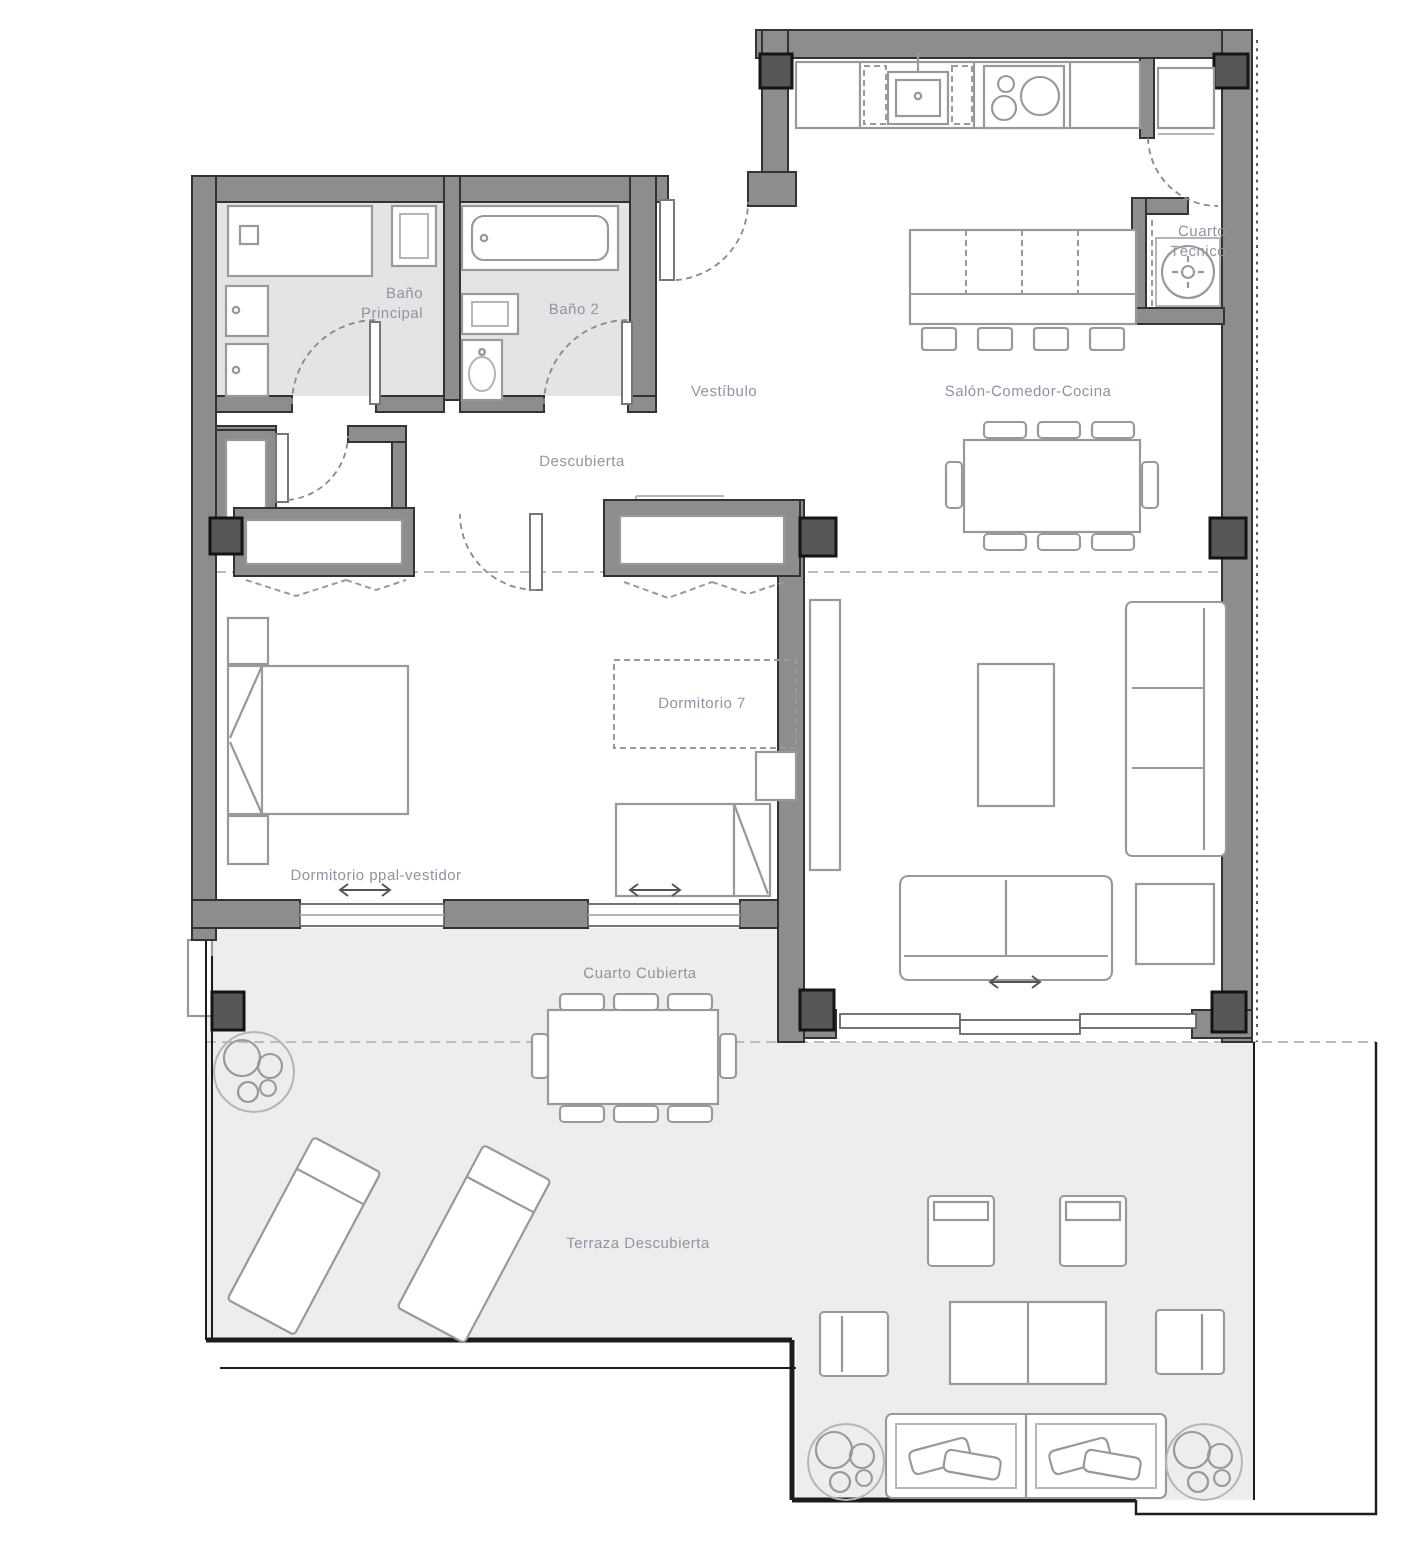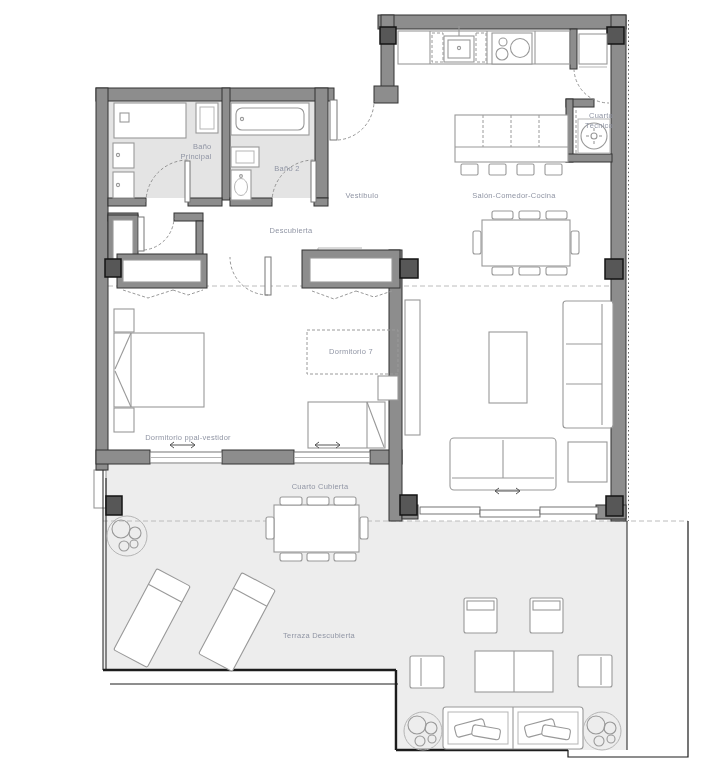--- a/index.html
+++ b/index.html
@@ -388,25 +388,25 @@
       <line class="arr" x1="495" y1="491" x2="520" y2="491"></line>
       <path class="arr" d="M 499 488 L 495 491 L 499 494 M 516 488 L 520 491 L 516 494"></path>
     </g>
   </g>
 </svg>
 
   <div class="lbl" style="left:196px;top:152px">
     <div>Baño</div>
     <div>Principal</div>
   </div>
-  <div class="lbl" style="left:287px;top:169px">Baño 2</div>
+  <div class="lbl" style="left:287px;top:155px">Baño 2</div>
   <div class="lbl" style="left:362px;top:196px">Vestíbulo</div>
   <div class="lbl" style="left:514px;top:196px">Salón-Comedor-Cocina</div>
   <div class="lbl" style="left:599px;top:121px">
     <div>Cuarto</div>
     <div>Técnico</div>
   </div>
   <div class="lbl" style="left:291px;top:231px">Descubierta</div>
   <div class="lbl" style="left:351px;top:352px">Dormitorio 7</div>
   <div class="lbl" style="left:188px;top:438px">Dormitorio ppal-vestidor</div>
   <div class="lbl" style="left:320px;top:487px">Cuarto Cubierta</div>
-  <div class="lbl" style="left:319px;top:636px">Terraza Descubierta</div>
+  <div class="lbl" style="left:319px;top:622px">Terraza Descubierta</div>
 </div>
 
 </body></html>

